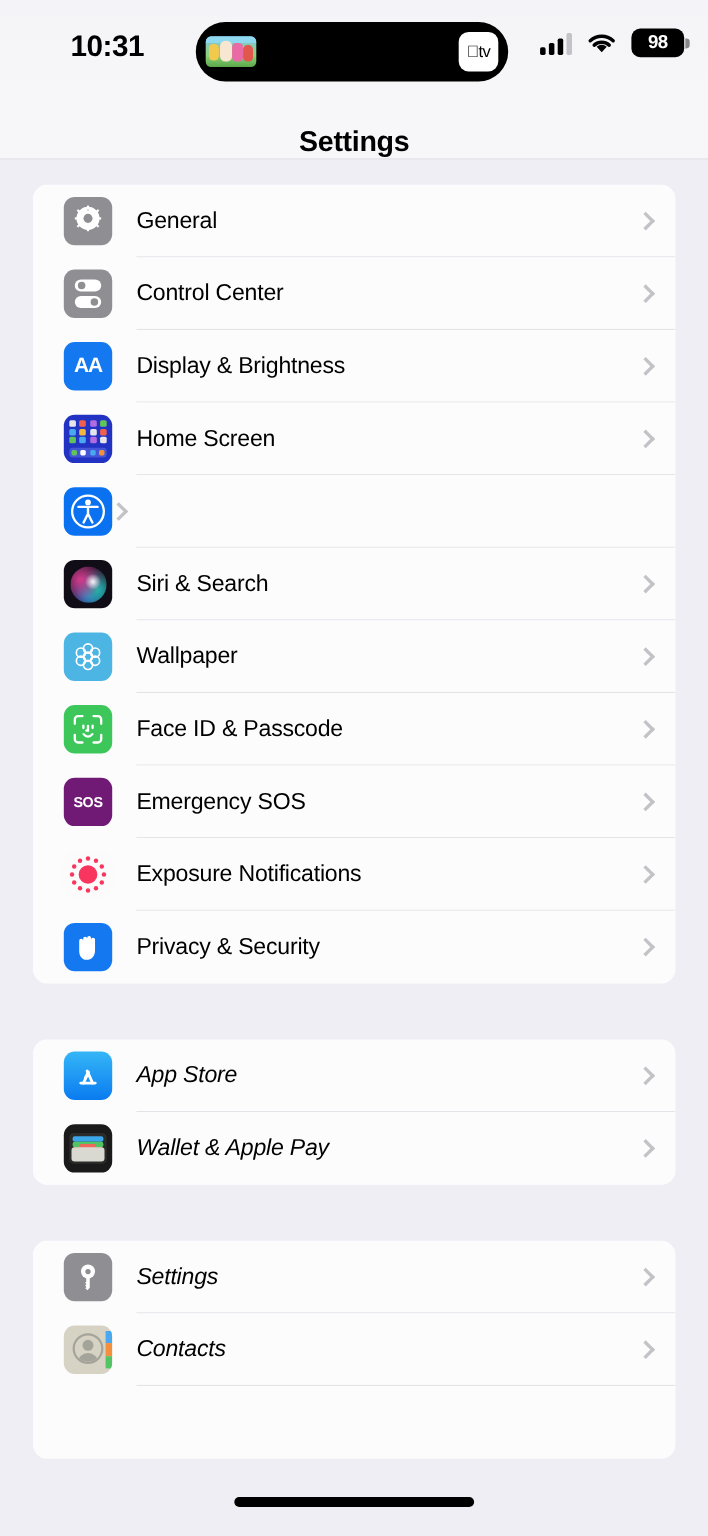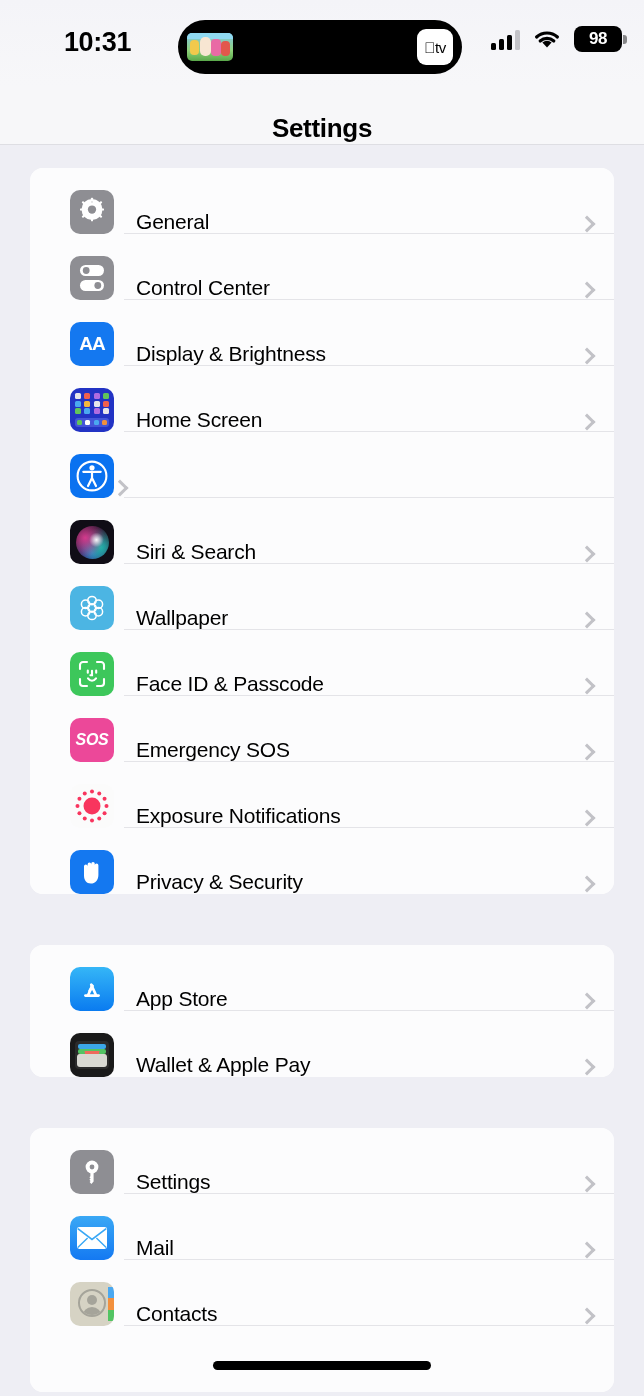--- a/index.html
+++ b/index.html
@@ -81,26 +81,26 @@
 
   
   .scroll{ padding:0; }
   .group{
     margin:22px 30px 0 30px;
     background:#fcfcfd;
     border-radius:13px;
     overflow:hidden;
   }
   .group.first{ margin-top:23px; }
-  .group.gap{ margin-top:51px; }
+  .group.gap{ margin-top:51px;font-style:italic; }
   .row{
     position:relative;
-    display:flex; align-items:flex-end;
+    display:flex; align-items:center;
     height:66px;
-    padding-left:40px;
+    padding-left:28px;
     background:#fcfcfd;
   }
   .row .sep{
     position:absolute; left:94px; right:0; bottom:0;
     height:1px; background:#e4e4e8;
   }
   .row:last-child .sep{ display:none; }
   .icon{
     width:44px; height:44px; border-radius:10px;
     flex:none; position:relative; overflow:hidden;
@@ -124,21 +124,21 @@
 
   
   .ic-general{ background:#8e8e93; }
   .ic-control{ background:#8e8e93; }
   .ic-display{ background:#1478f0; color:#fff; font-size:19px; font-weight:700; letter-spacing:-1px; }
   .ic-home{ background:#2233c4; }
   .ic-access{ background:#0a72f0; }
   .ic-wallpaper{ background:#4cb5e3; }
   .ic-siri{ background:#100d16; }
   .ic-faceid{ background:#3dc75b; }
-  .ic-sos{ background:#ec4899; color:#fff; font-size:16px; font-weight:800; letter-spacing:-0.3px;font-style:italic; }
+  .ic-sos{ background:#701a75; color:#fff; font-size:13px; font-weight:800; letter-spacing:-0.3px; }
   .ic-exposure{ background:#fbfbfb; }
   .ic-battery{ background:#34c759; }
   .ic-privacy{ background:#1478f0; }
   .ic-appstore{ background:linear-gradient(180deg,#35b6f7 0%,#0a7bf0 100%); }
   .ic-wallet{ background:#1a1a1a; }
   .ic-passwords{ background:#8e8e93; }
   .ic-mail{ background:linear-gradient(180deg,#3aa8f5 0%,#1479f2 100%); }
   .ic-contacts{ background:#d6d3c4; }
 
   
@@ -507,32 +507,20 @@
           <circle cx="13" cy="10" r="6.4"></circle>
           <circle cx="13" cy="10" r="2.4" fill="#8e8e93"></circle>
           <path d="M11.4 15h3.2v9.6l-2.2 2.4-1.8-1.9 1-1.1-1.2-1.3 1.2-1.2-1.2-1.3 1-1z"></path>
         </svg>
       </div>
       <div class="label">Settings</div>
       <div class="chev"></div>
       <div class="sep"></div>
     </div>
 
-    <div class="row">
-      <div class="icon ic-mail">
-        <svg width="32" height="24" viewBox="0 0 32 24">
-          <rect x="1" y="1" width="30" height="22" rx="2.4" fill="#fff"></rect>
-          <path d="M1.8 2.6L16 13.4 30.2 2.6" fill="none" stroke="#3aa8f5" stroke-width="1.7"></path>
-          <path d="M1.8 21.6L11.6 12M30.2 21.6L20.4 12" fill="none" stroke="#3aa8f5" stroke-width="1.4"></path>
-        </svg>
-      </div>
-      <div class="label">Mail</div>
-      <div class="chev"></div>
-      <div class="sep"></div>
-    </div>
 
     <div class="row">
       <div class="icon ic-contacts">
         <div class="cont">
           <div class="tabs">
               <i style="background:#4aa8f0"></i>
               <i style="background:#f2903d"></i>
               <i style="background:#53c463"></i>
             </div>
           <div class="person"></div>

